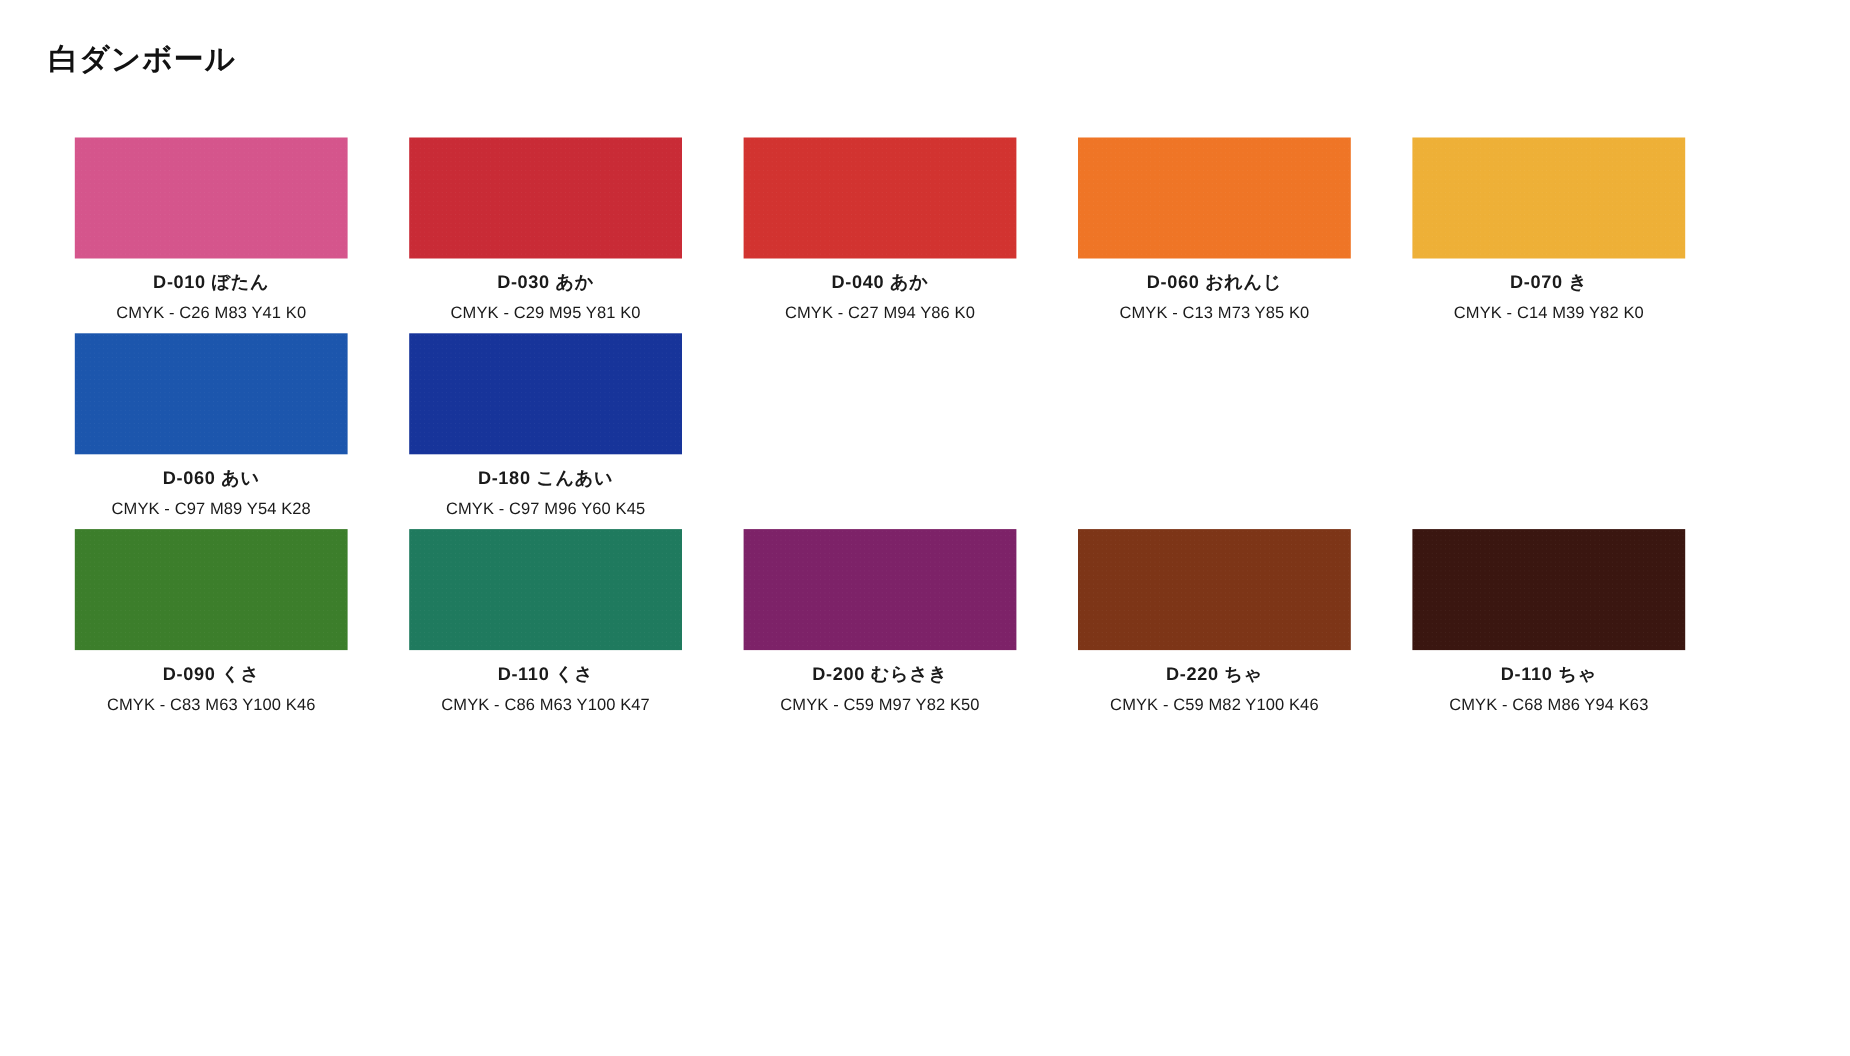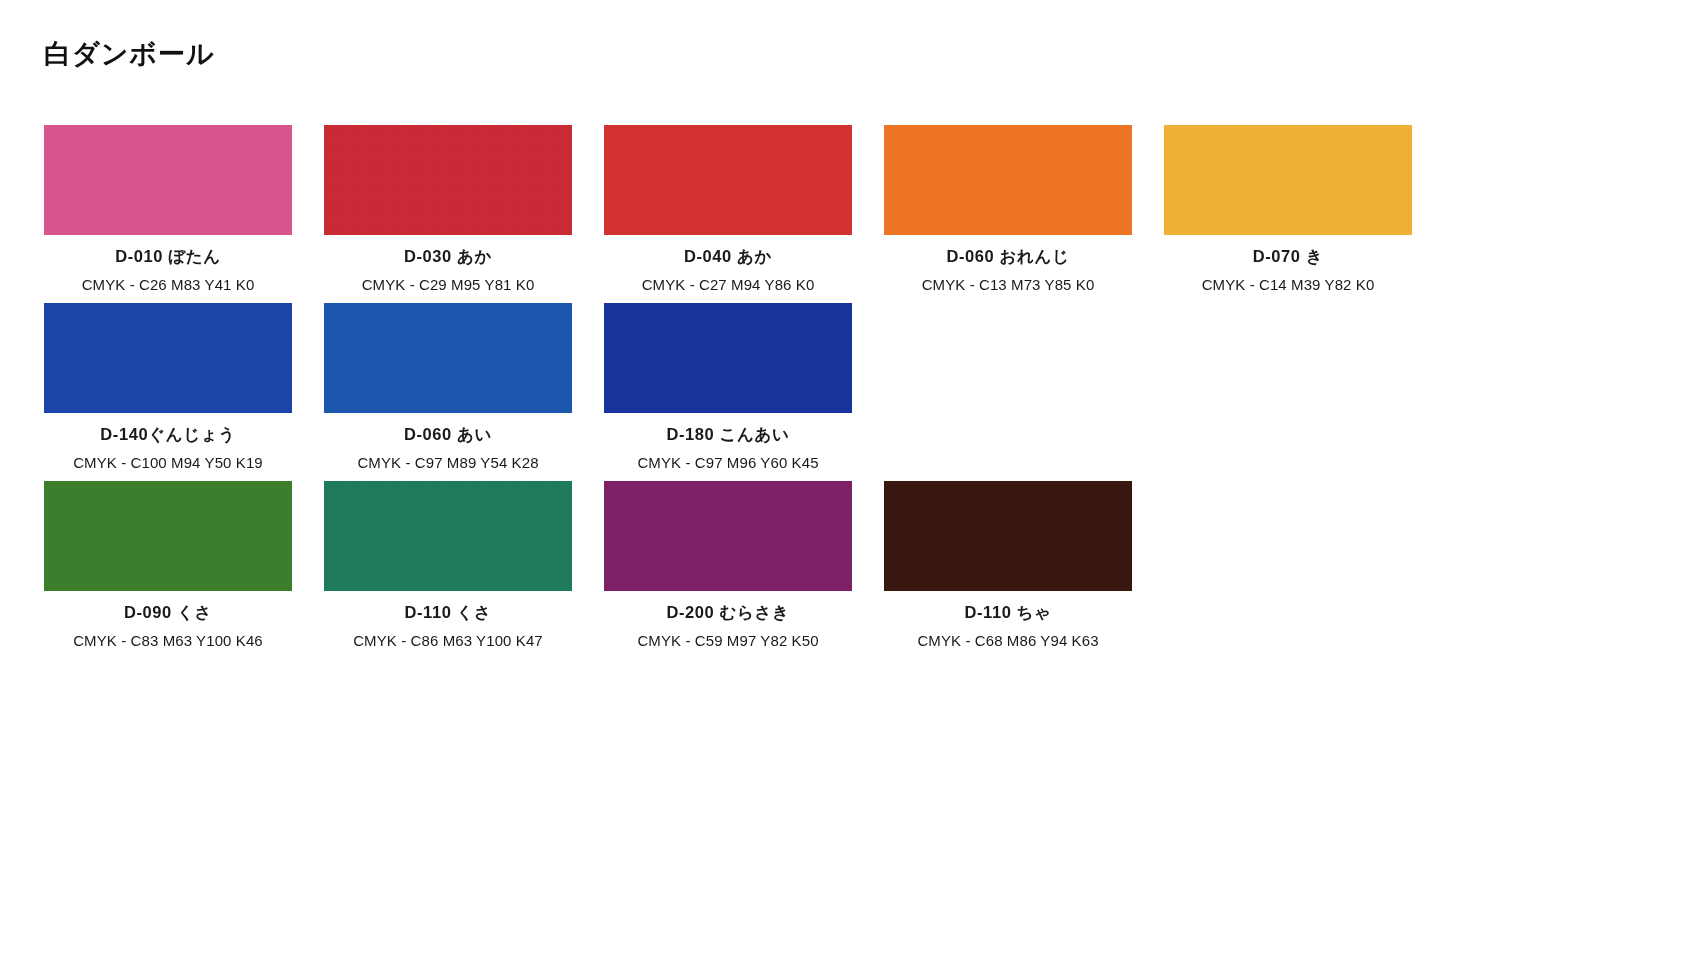--- a/index.html
+++ b/index.html
@@ -38,20 +38,21 @@
     flex-wrap: nowrap;
     align-items: flex-start;
     margin-bottom: 10px;
   }
   .swatch-cell {
     width: 248px;
     margin-right: 32px;
     display: flex;
     flex-direction: column;
     align-items: center;
+    margin-left: 24px;
   }
   .swatch-chip {
     width: 248px;
     height: 110px;
     display: block;
     position: relative;
     overflow: hidden;
   }
   .swatch-chip::after {
     content: "";
@@ -113,25 +114,20 @@
           <div class="swatch-cmyk">CMYK - C13 M73 Y85 K0</div>
         </div>
         <div class="swatch-cell">
           <div class="swatch-chip" style="background: rgb(238, 176, 55);"></div>
           <div class="swatch-name">D-070 き</div>
           <div class="swatch-cmyk">CMYK - C14 M39 Y82 K0</div>
         </div>
       </div>
       <div class="swatch-row">
         <div class="swatch-cell">
-          <div class="swatch-chip" style="background: rgb(26, 70, 168);"></div>
-          <div class="swatch-name">D-140ぐんじょう</div>
-          <div class="swatch-cmyk">CMYK - C100 M94 Y50 K19</div>
-        </div>
-        <div class="swatch-cell">
           <div class="swatch-chip" style="background: rgb(28, 86, 173);"></div>
           <div class="swatch-name">D-060 あい</div>
           <div class="swatch-cmyk">CMYK - C97 M89 Y54 K28</div>
         </div>
         <div class="swatch-cell">
           <div class="swatch-chip" style="background: rgb(23, 52, 154);"></div>
           <div class="swatch-name">D-180 こんあい</div>
           <div class="swatch-cmyk">CMYK - C97 M96 Y60 K45</div>
         </div>
       </div>
@@ -145,20 +141,25 @@
           <div class="swatch-chip" style="background: rgb(31, 122, 94);"></div>
           <div class="swatch-name">D-110  くさ</div>
           <div class="swatch-cmyk">CMYK - C86 M63 Y100 K47</div>
         </div>
         <div class="swatch-cell">
           <div class="swatch-chip" style="background: rgb(125, 34, 104);"></div>
           <div class="swatch-name">D-200 むらさき</div>
           <div class="swatch-cmyk">CMYK - C59 M97 Y82 K50</div>
         </div>
         <div class="swatch-cell">
+          <div class="swatch-chip" style="background: rgb(125, 53, 23);"></div>
+          <div class="swatch-name">D-220 ちゃ</div>
+          <div class="swatch-cmyk">CMYK - C59 M82 Y100 K46</div>
+        </div>
+        <div class="swatch-cell">
           <div class="swatch-chip" style="background: rgb(58, 22, 16);"></div>
           <div class="swatch-name">D-110  ちゃ</div>
           <div class="swatch-cmyk">CMYK - C68 M86 Y94 K63</div>
         </div>
       </div>
     </div>
 
 </div>
 
 </body></html>

